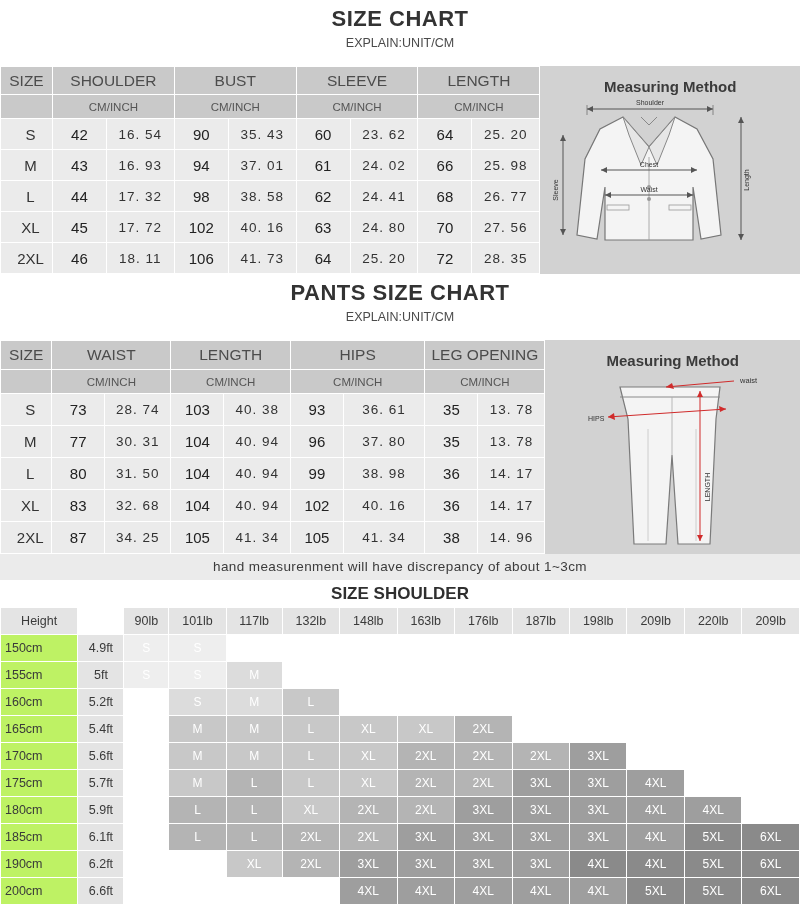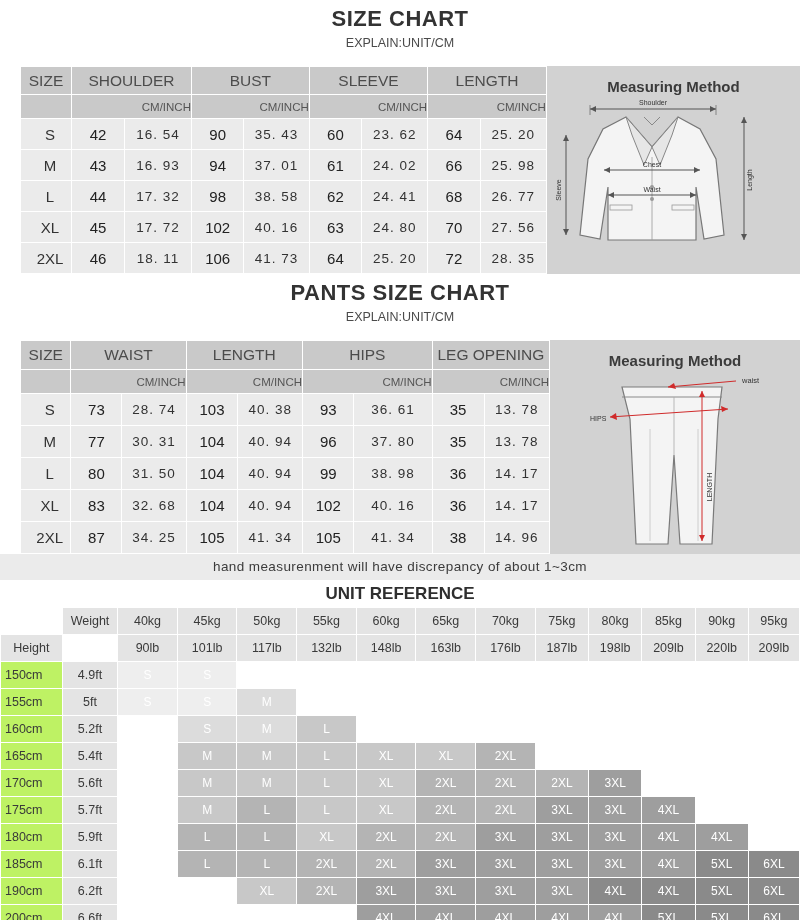--- a/index.html
+++ b/index.html
@@ -27,21 +27,20 @@
     font-size: 12.5px;
     color: #4a4a4a;
     padding-top: 4px;
     padding-bottom: 16px;
   }
 
   
   .chart {
     display: flex;
     width: 800px;
-    padding-left: 20px;
   }
   .tbl { border-collapse: collapse; }
   .tbl td, .tbl th {
     padding: 0;
     margin: 0;
     font-weight: normal;
     text-align: center;
     vertical-align: middle;
     border: 1px solid #ffffff;
   }
@@ -49,21 +48,20 @@
     background: #c9c9c9;
     color: #4c4c4c;
     font-size: 15.5px;
     height: 28px;
   }
   .unit-row td {
     background: #c9c9c9;
     color: #555;
     font-size: 11.5px;
     height: 24px;
-    text-align: right;
   }
   .data-row td { height: 31px; }
   .sz-cell {
     background: #ebebeb;
     color: #333;
     font-size: 15px;
     text-align: left;
     padding-left: 8px !important;
   }
   .cm-cell {
@@ -393,40 +391,24 @@
         <line x1="152" y1="22" x2="152" y2="172" stroke="#d02b2b" stroke-width="1"></line>
         <polygon points="152,22 149,28 155,28" fill="#d02b2b"></polygon>
         <polygon points="152,172 149,166 155,166" fill="#d02b2b"></polygon>
         <text x="162" y="118" font-size="7" fill="#333" text-anchor="middle" transform="rotate(-90 162 118)" font-family="Liberation Sans, sans-serif">LENGTH</text>
       </svg>
     </div>
   </div>
 
   <div class="note-row">hand measurenment will have discrepancy of about 1~3cm</div>
 
-  <div class="ref-title">UNIT REFERENCE</div>
+  <div class="ref-title">SIZE SHOULDER</div>
 
   <table class="ref">
     <tbody>
-        <tr>
-      <td class="corner" style="width:58px"></td>
-      <td class="wlabel" style="width:52px">Weight</td>
-      <td class="whead" style="width:56px">40kg</td>
-      <td class="whead" style="width:56px">45kg</td>
-      <td class="whead" style="width:56px">50kg</td>
-      <td class="whead" style="width:56px">55kg</td>
-      <td class="whead" style="width:56px">60kg</td>
-      <td class="whead" style="width:56px">65kg</td>
-      <td class="whead" style="width:56px">70kg</td>
-      <td class="whead" style="width:50px">75kg</td>
-      <td class="whead" style="width:50px">80kg</td>
-      <td class="whead" style="width:50px">85kg</td>
-      <td class="whead" style="width:50px">90kg</td>
-      <td class="whead" style="width:48px">95kg</td>
-    </tr>
     <tr>
       <td class="wlabel">Height</td>
       <td class="corner"></td>
       <td class="whead">90lb</td>
       <td class="whead">101lb</td>
       <td class="whead">117lb</td>
       <td class="whead">132lb</td>
       <td class="whead">148lb</td>
       <td class="whead">163lb</td>
       <td class="whead">176lb</td>

